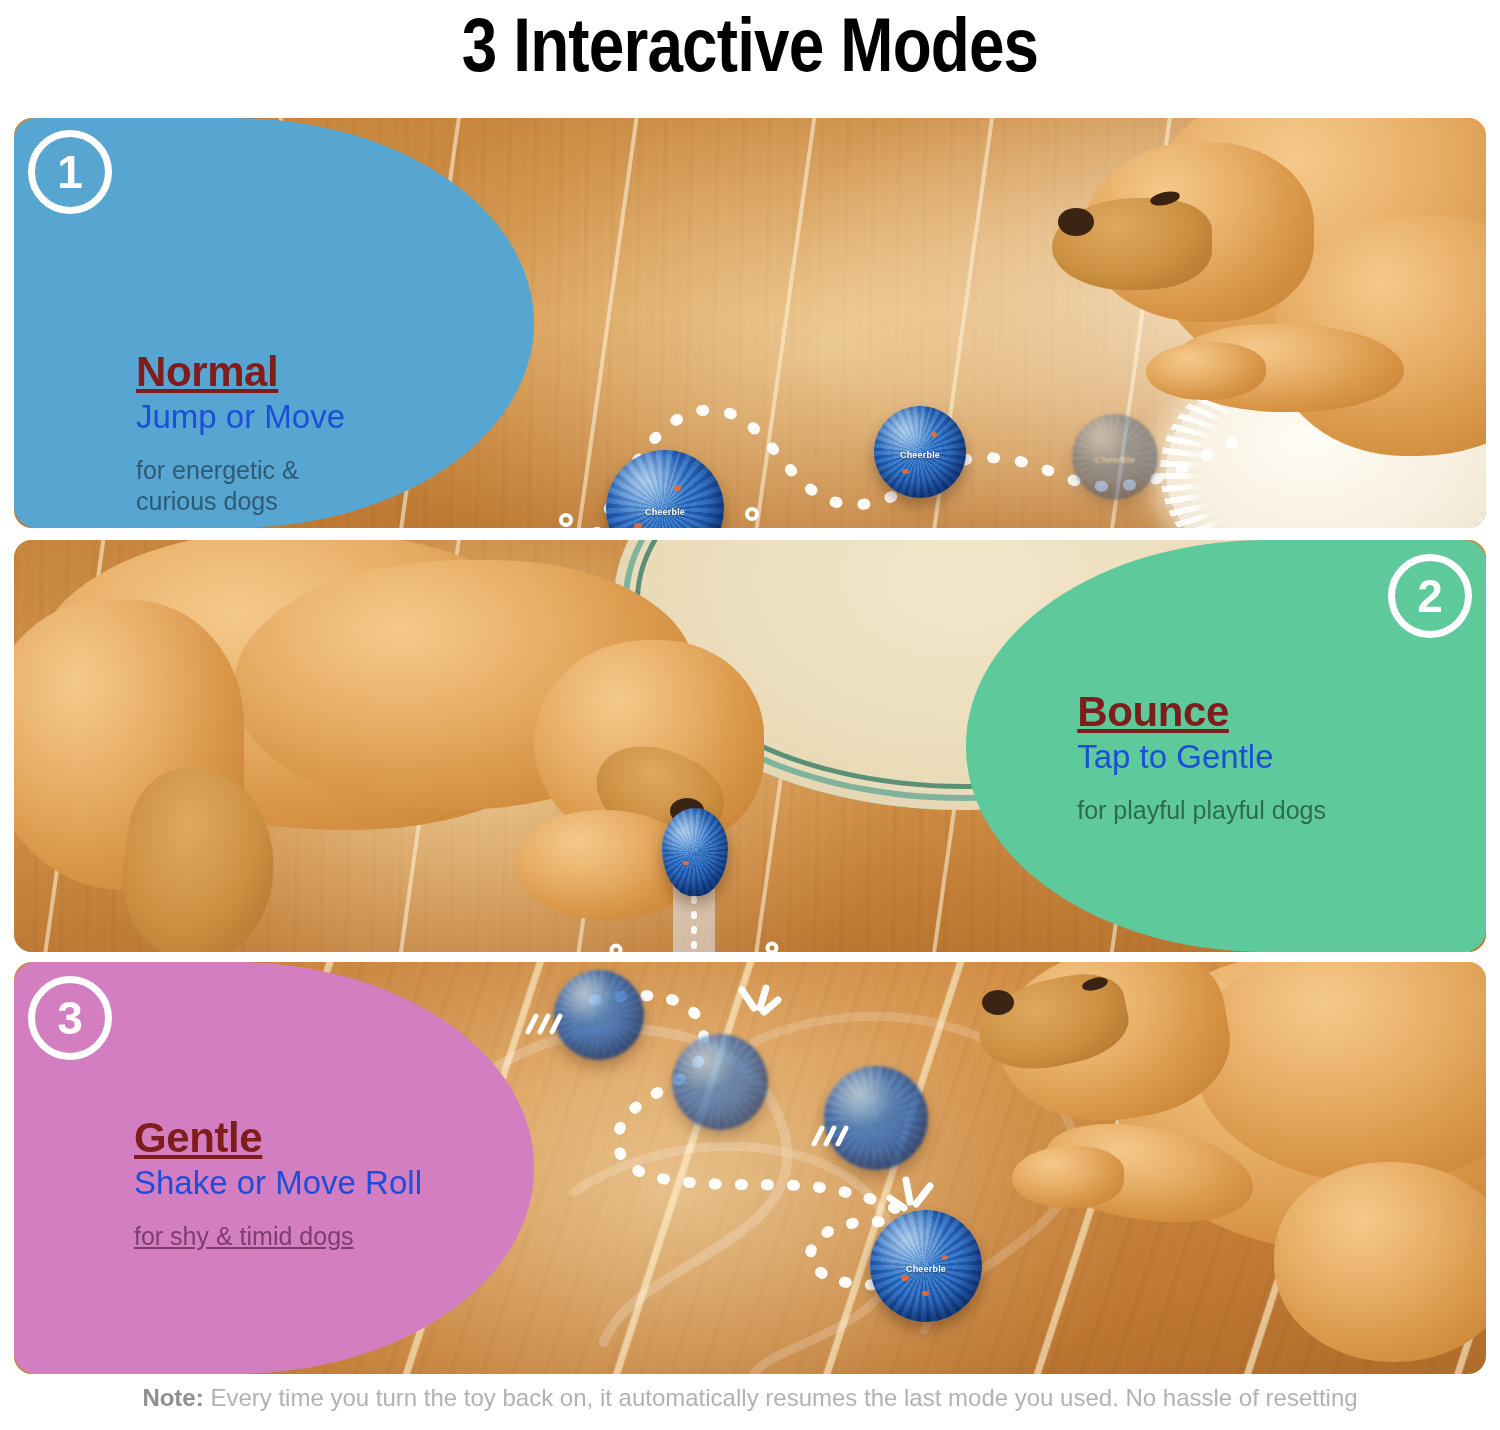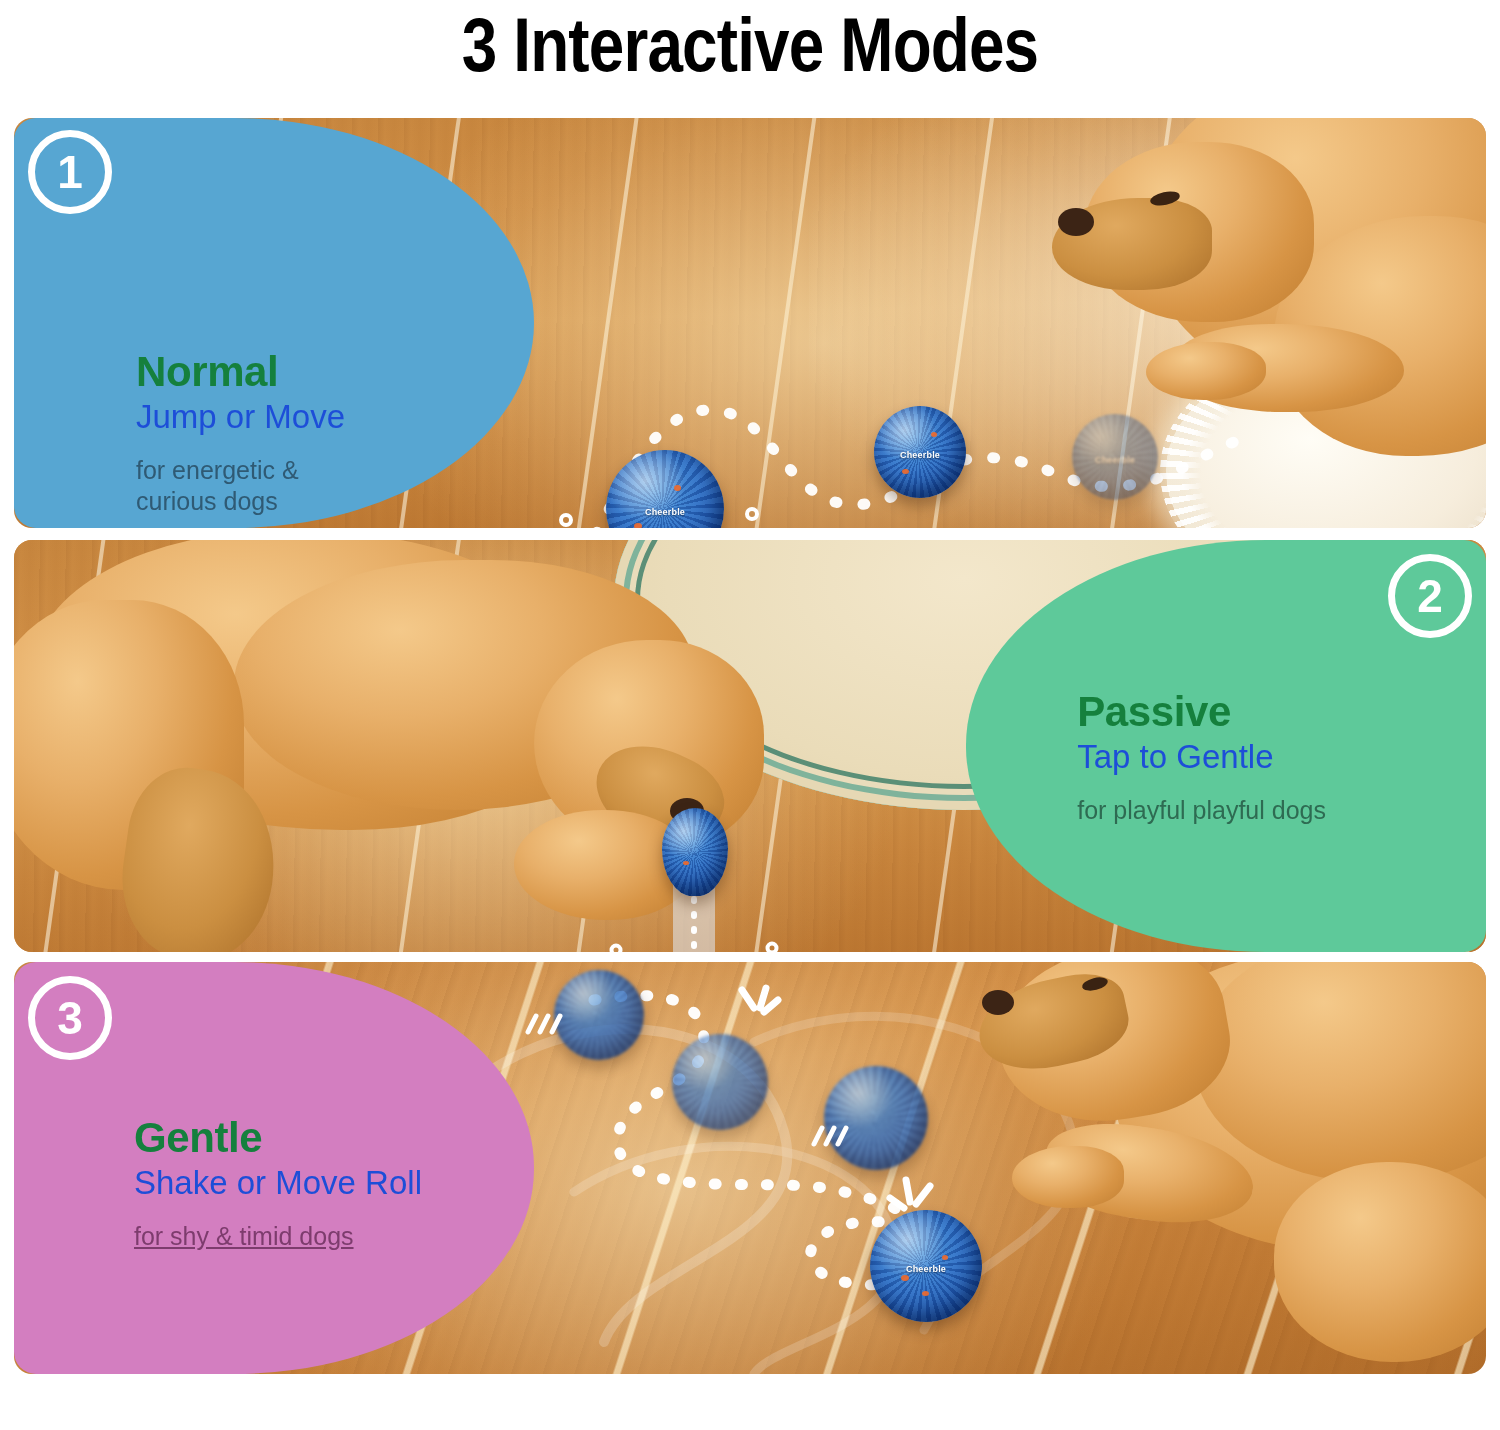--- a/index.html
+++ b/index.html
@@ -113,21 +113,21 @@
   .panel{position:absolute;top:0;bottom:0;}
   .panel .blob{position:absolute;top:0;bottom:0;}
   .panel.left .blob{left:0;width:520px;border-radius:22px 300px 300px 22px/22px 205px 205px 22px;}
   .panel.right .blob{right:0;width:520px;border-radius:300px 22px 22px 300px/205px 22px 22px 205px;}
 
   .ptext{position:absolute;z-index:4;}
   .p1 .ptext{left:122px;top:232px;}
   .p2 .ptext{right:160px;top:150px;text-align:left;}
   .p3 .ptext{left:120px;top:154px;}
 
-  .p-title{font-size:42px;font-weight:bold;color:#15803d;line-height:1.04;letter-spacing:-.4px;margin:0;}
+  .p-title{font-size:42px;font-weight:bold;color:#7f1d1d;line-height:1.04;letter-spacing:-.4px;margin:0;text-decoration:underline;}
   .p-sub{font-size:33px;color:#1d4ed8;line-height:1.18;margin:4px 0 0 0;font-weight:400;}
   .p-note{font-size:25px;line-height:1.26;margin:18px 0 0 0;font-weight:400;}
   .p1 .p-note{color:#2f5a74;}
   .p2 .p-note{color:#2e6b52;}
   .p3 .p-note{color:#7d3c6d;text-decoration:underline;}
 
   
   .badge{position:absolute;z-index:6;width:84px;height:84px;border-radius:50%;
     border:7px solid #ffffff;box-sizing:border-box;
     display:flex;align-items:center;justify-content:center;
@@ -267,21 +267,21 @@
         <svg width="64" height="54" viewBox="0 0 64 54">
           <circle cx="44" cy="8" r="4.5" fill="none" stroke="#fff" stroke-width="4"></circle>
           <path d="M8,28 C24,20 46,30 48,44 C50,54 34,52 34,42" fill="none" stroke="#fff" stroke-width="5" stroke-linecap="round"></path>
         </svg>
       </div>
     </div>
 
     <div class="panel right p2" style="right:0;width:520px;">
       <div class="blob" style="background:#5ec99a;"></div>
       <div class="ptext">
-        <p class="p-title">Passive</p>
+        <p class="p-title">Bounce</p>
         <p class="p-sub">Tap to Gentle</p>
         <p class="p-note">for playful playful dogs</p>
       </div>
     </div>
     <div class="badge b2">2</div>
   </div>
 
   <div class="row" id="row3">
 
     <div class="photo">
@@ -355,14 +355,18 @@
       <div class="blob" style="background:#d37ec0;"></div>
       <div class="ptext">
         <p class="p-title">Gentle</p>
         <p class="p-sub">Shake or Move Roll</p>
         <p class="p-note">for shy &amp; timid dogs</p>
       </div>
     </div>
     <div class="badge b3">3</div>
   </div>
 
+  <div class="note">
+    <b>Note:</b>
+    <span>Every time you turn the toy back on, it automatically resumes the last mode you used. No hassle of resetting</span>
+  </div>
 
 </div>
 
 </body></html>

